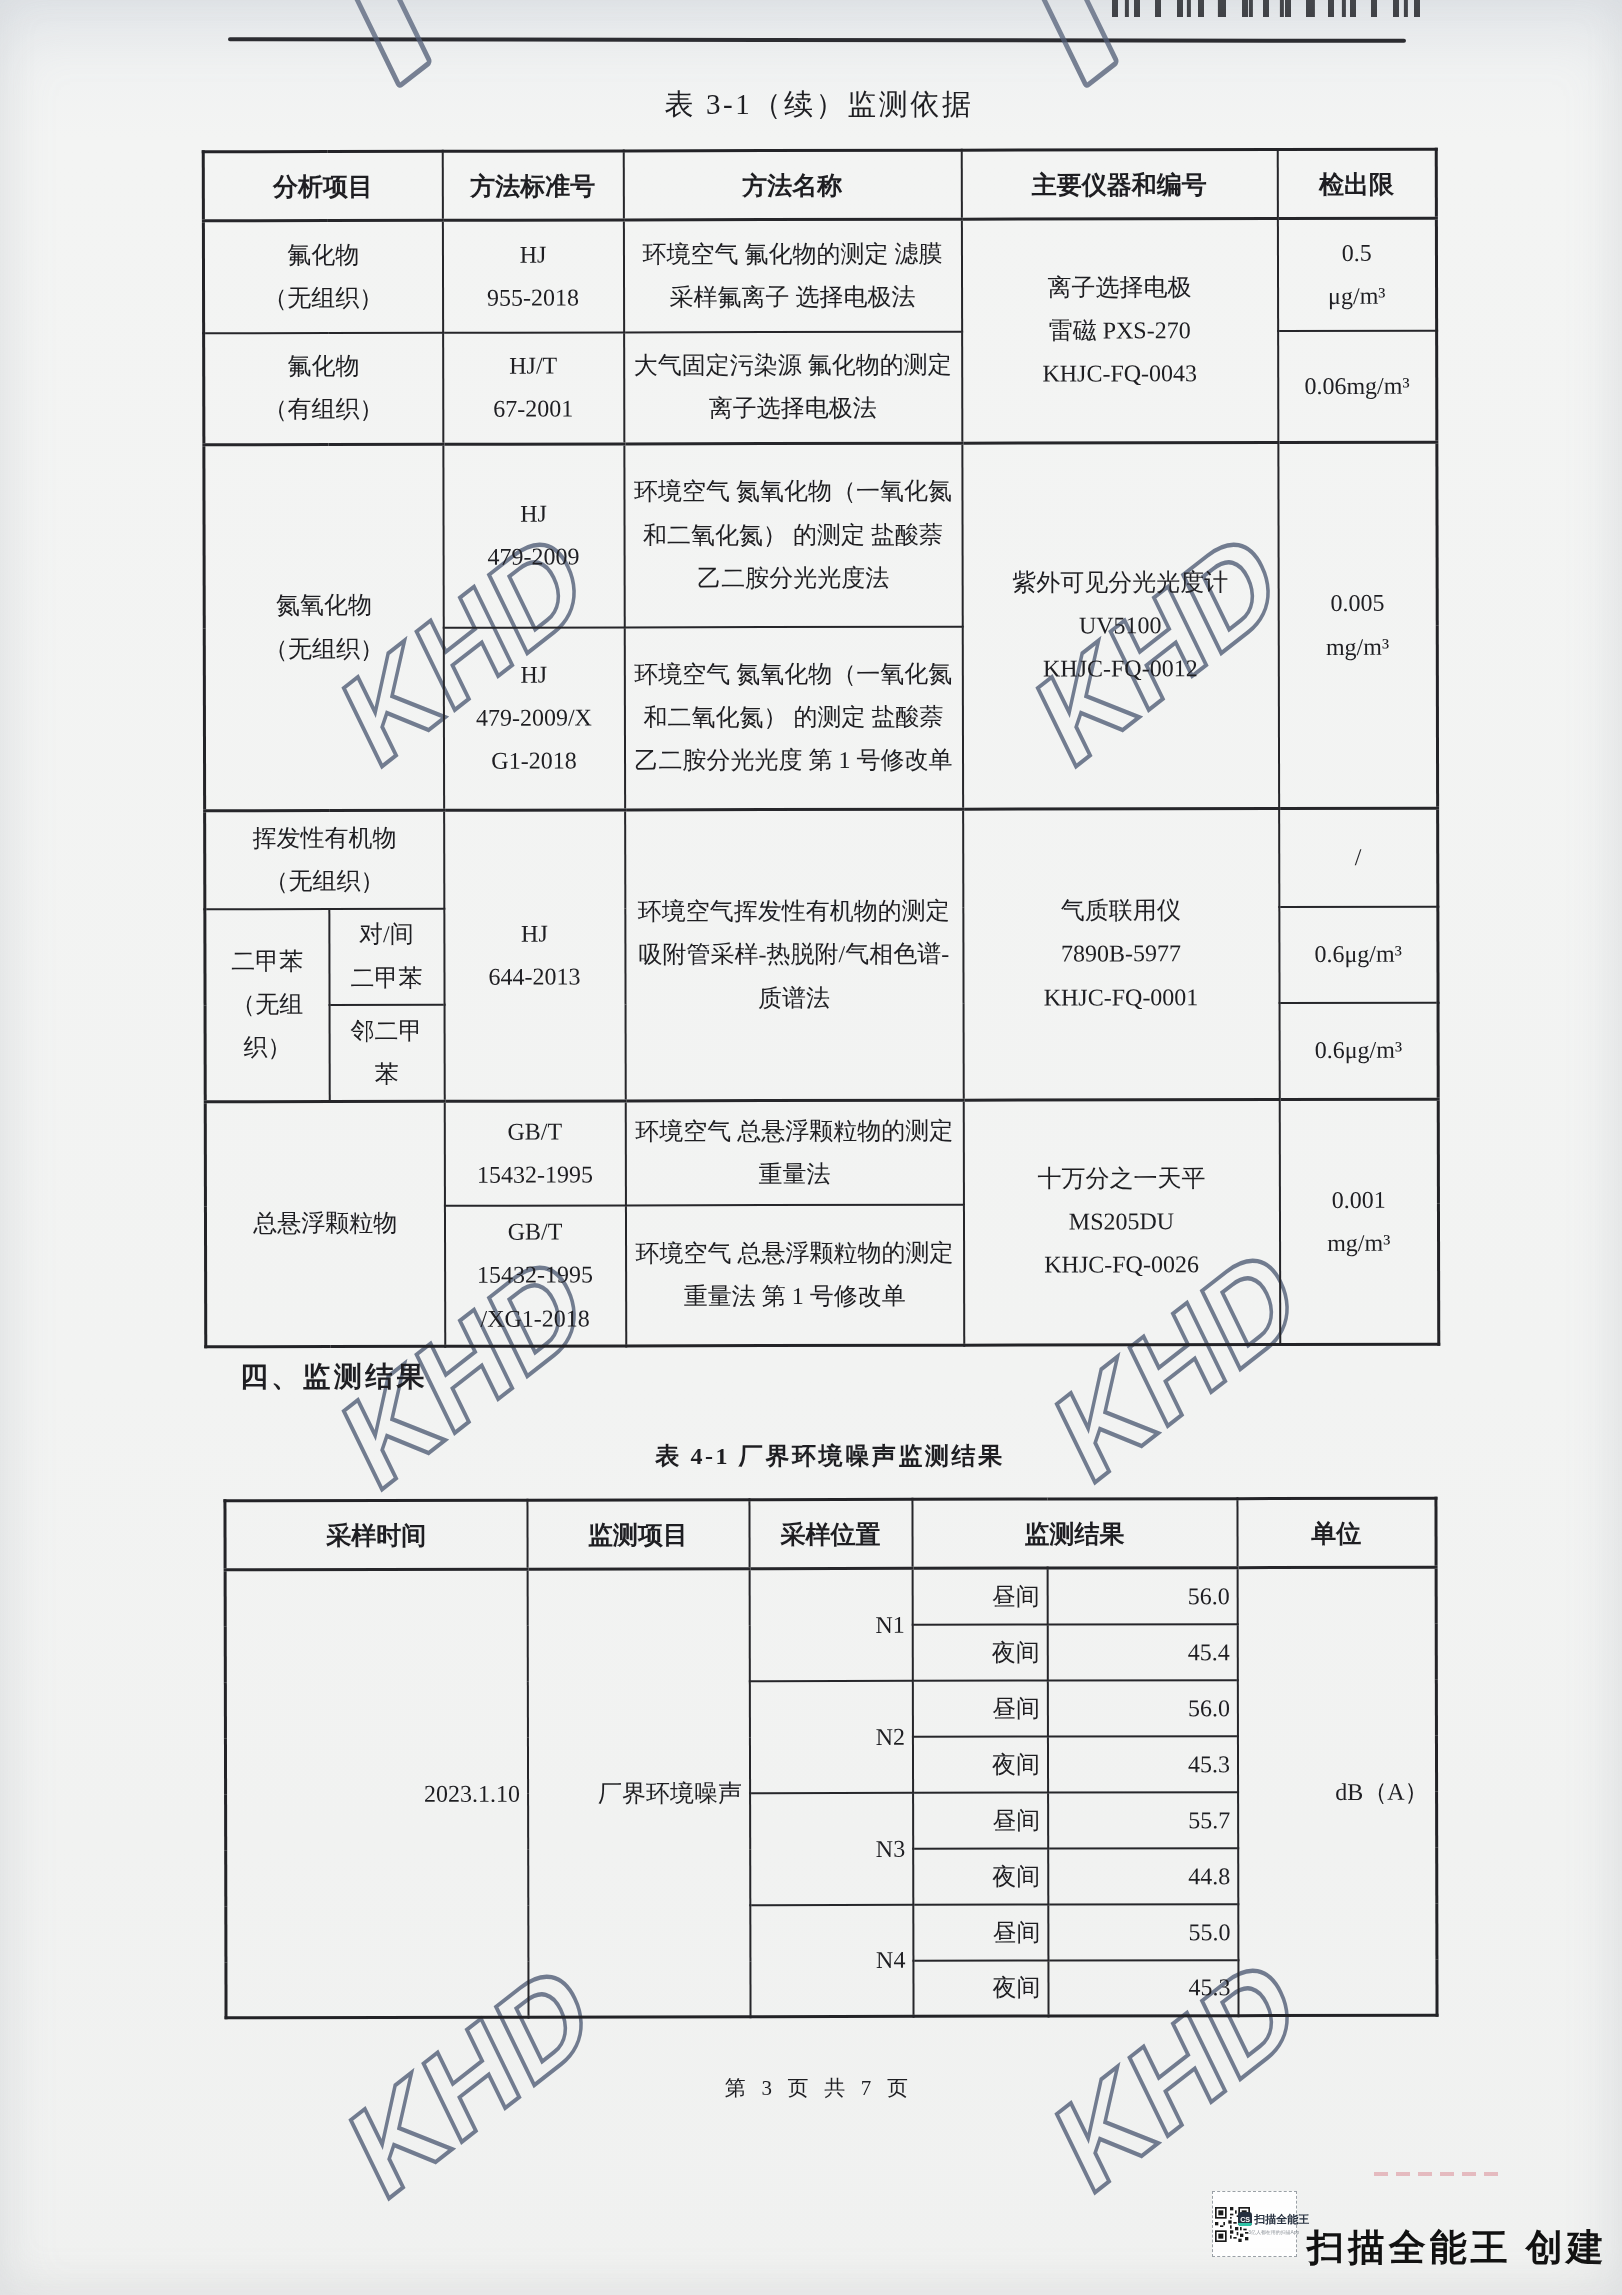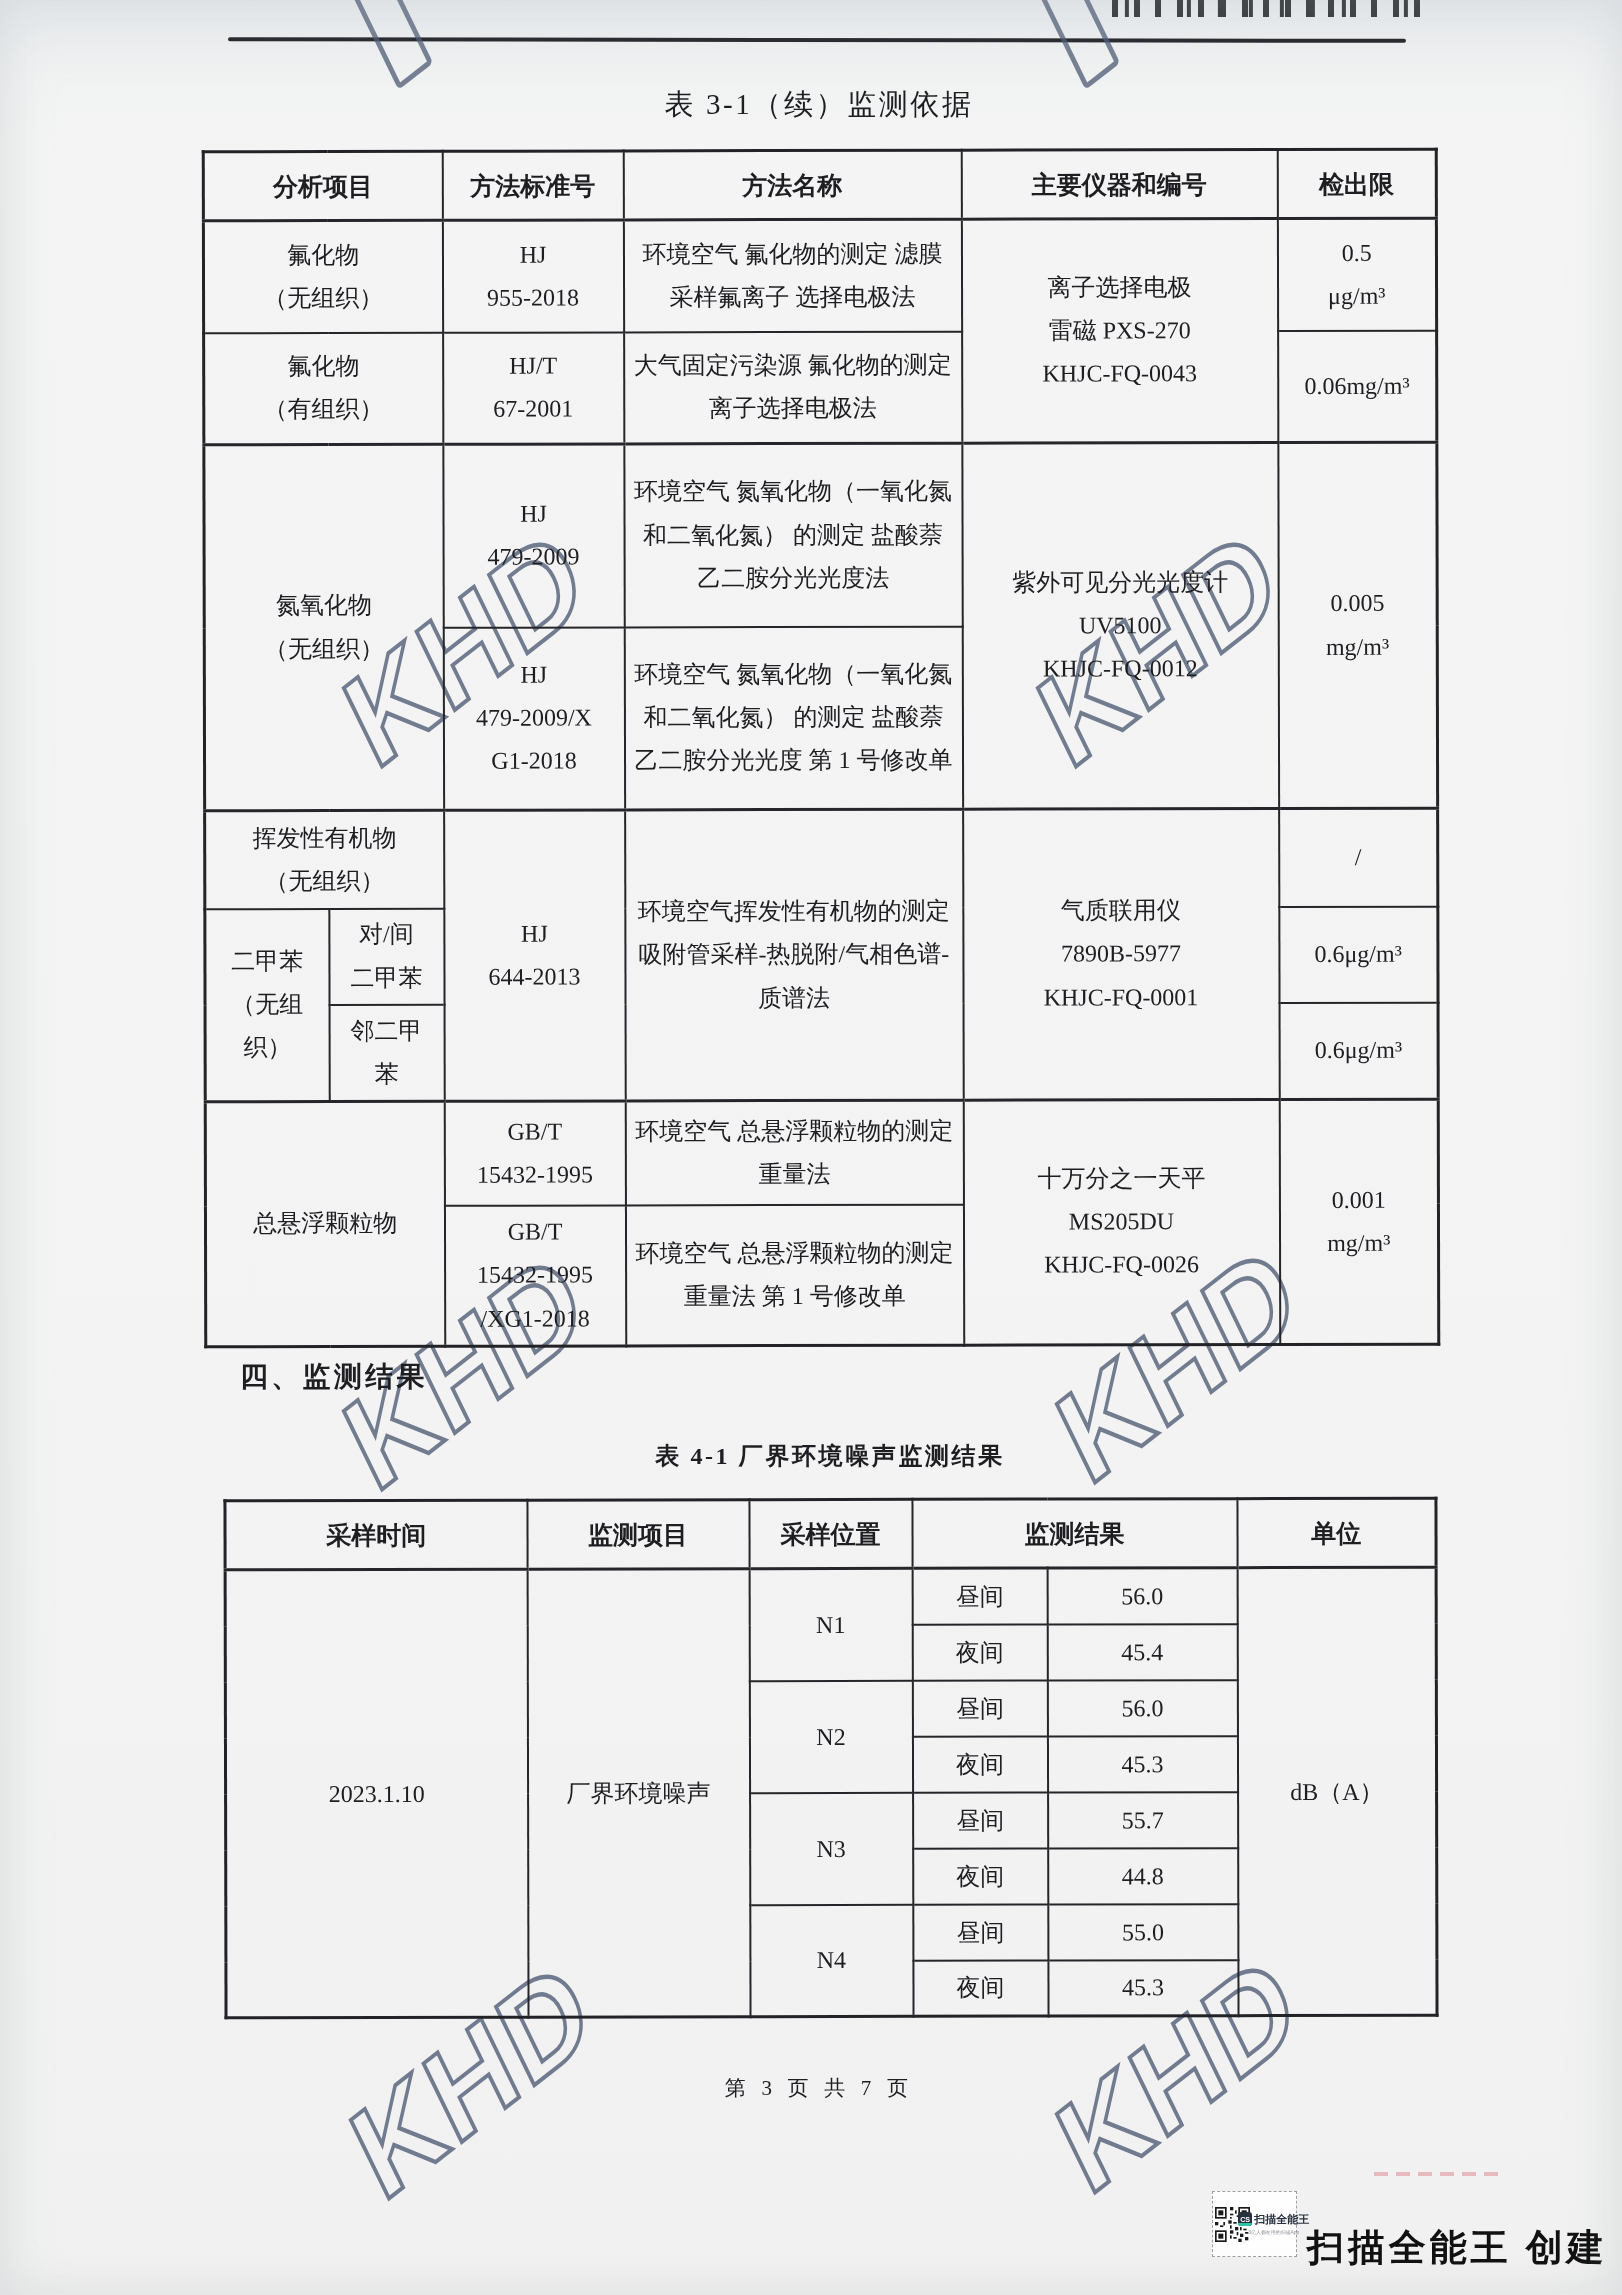--- a/index.html
+++ b/index.html
@@ -42,21 +42,21 @@
     text-align:center;vertical-align:middle;white-space:pre-line;
     font-size:24px;line-height:1.8;padding:3.9px 6.5px;overflow:hidden;}
   table.doc{border:3.3px solid #232327;}
   table.doc thead th{font-size:25px;border-bottom-width:3.9px;}
   tr.sec>td{border-top-width:3.9px;}
   td.method{padding:3.9px 14.4px;line-height:1.85;border-radius:16px;}
   td.inst{line-height:2.45;}
   td.num{font-size:24px;}
   #t31{left:203px;top:149px;width:1232px;}
   #t41{left:224px;top:1498px;width:1212px;}
-  #t41 td{line-height:1.5;}
+  #t41 td{line-height:1.5;text-align:right;}
   tr.h31{height:69px;} tr.rA{height:112px;} tr.rB{height:112px;}
   tr.rC{height:183px;} tr.rD{height:183px;} tr.rE{height:98px;}
   tr.rF{height:79px;} tr.rG{height:79px;} tr.rH{height:105px;} tr.rI{height:131px;}
   tr.h41{height:69px;} tr.r41{height:56px;}
   
   .scan-badge{position:absolute;left:1212px;top:2191px;width:85px;height:66px;
     border:1.3px dashed #9aa0a6;background:#fefefe;box-sizing:border-box;
     display:flex;align-items:center;justify-content:center;gap:3.3px;
     font-family:"Liberation Sans","DejaVu Sans",sans-serif;}
   .qr{width:35px;height:35px;flex:0 0 auto;}

